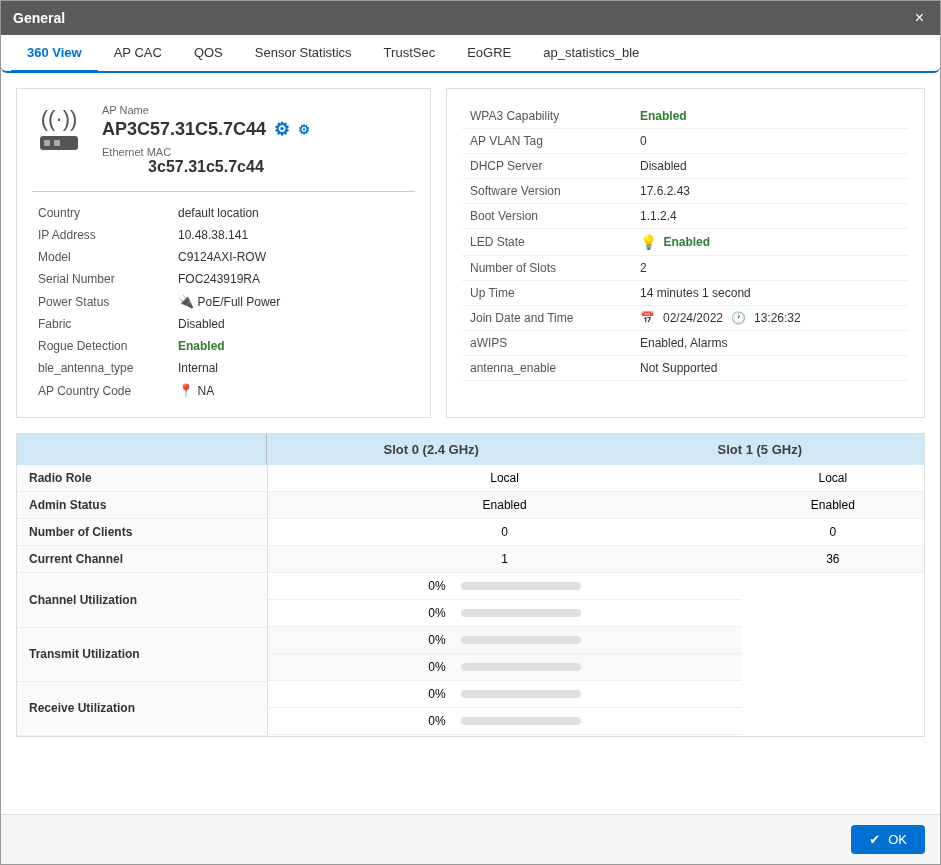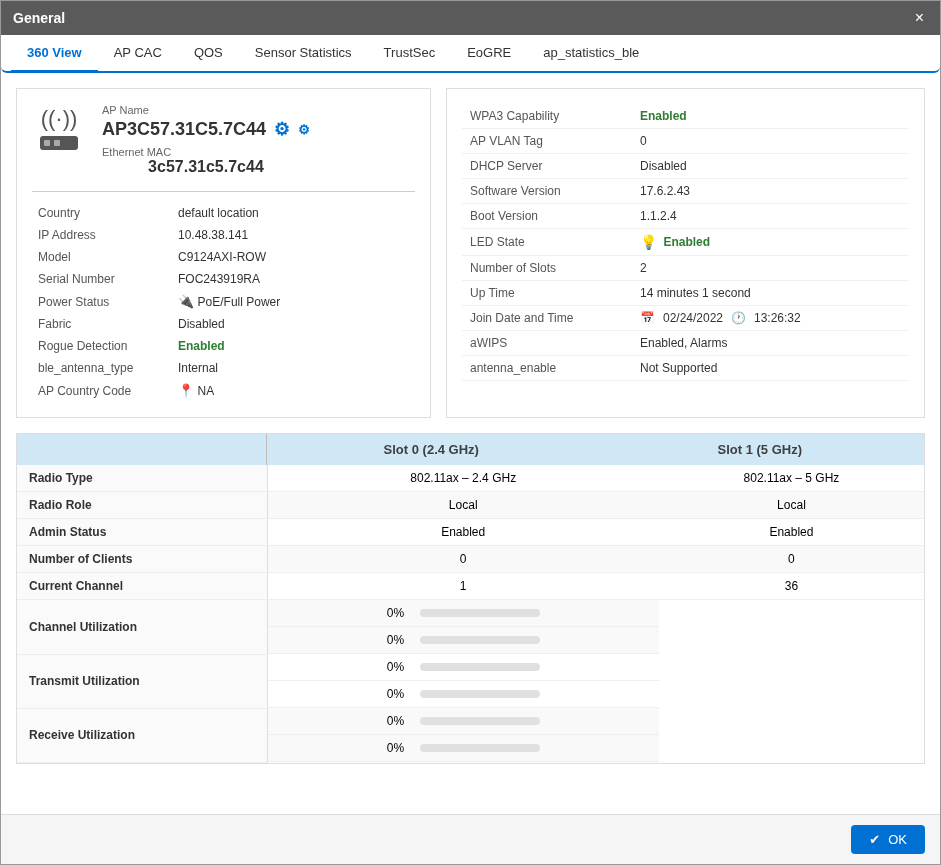--- a/index.html
+++ b/index.html
@@ -457,25 +457,20 @@
     </div>
 
     <div class="bottom-section">
       <div class="slot-header">
         <div class="slot-header-cell"></div>
         <div class="slot-header-cell">Slot 0 (2.4 GHz)</div>
         <div class="slot-header-cell">Slot 1 (5 GHz)</div>
       </div>
       <table class="data-grid">
         <tbody id="slots-body">
-        <tr>
-              <td>Radio Type</td>
-              <td>802.11ax – 2.4 GHz</td>
-              <td>802.11ax – 5 GHz</td>
-            </tr>
             <tr>
               <td>Radio Role</td>
               <td>Local</td>
               <td>Local</td>
             </tr>
             <tr>
               <td>Admin Status</td>
               <td>Enabled</td>
               <td>Enabled</td>
             </tr>

